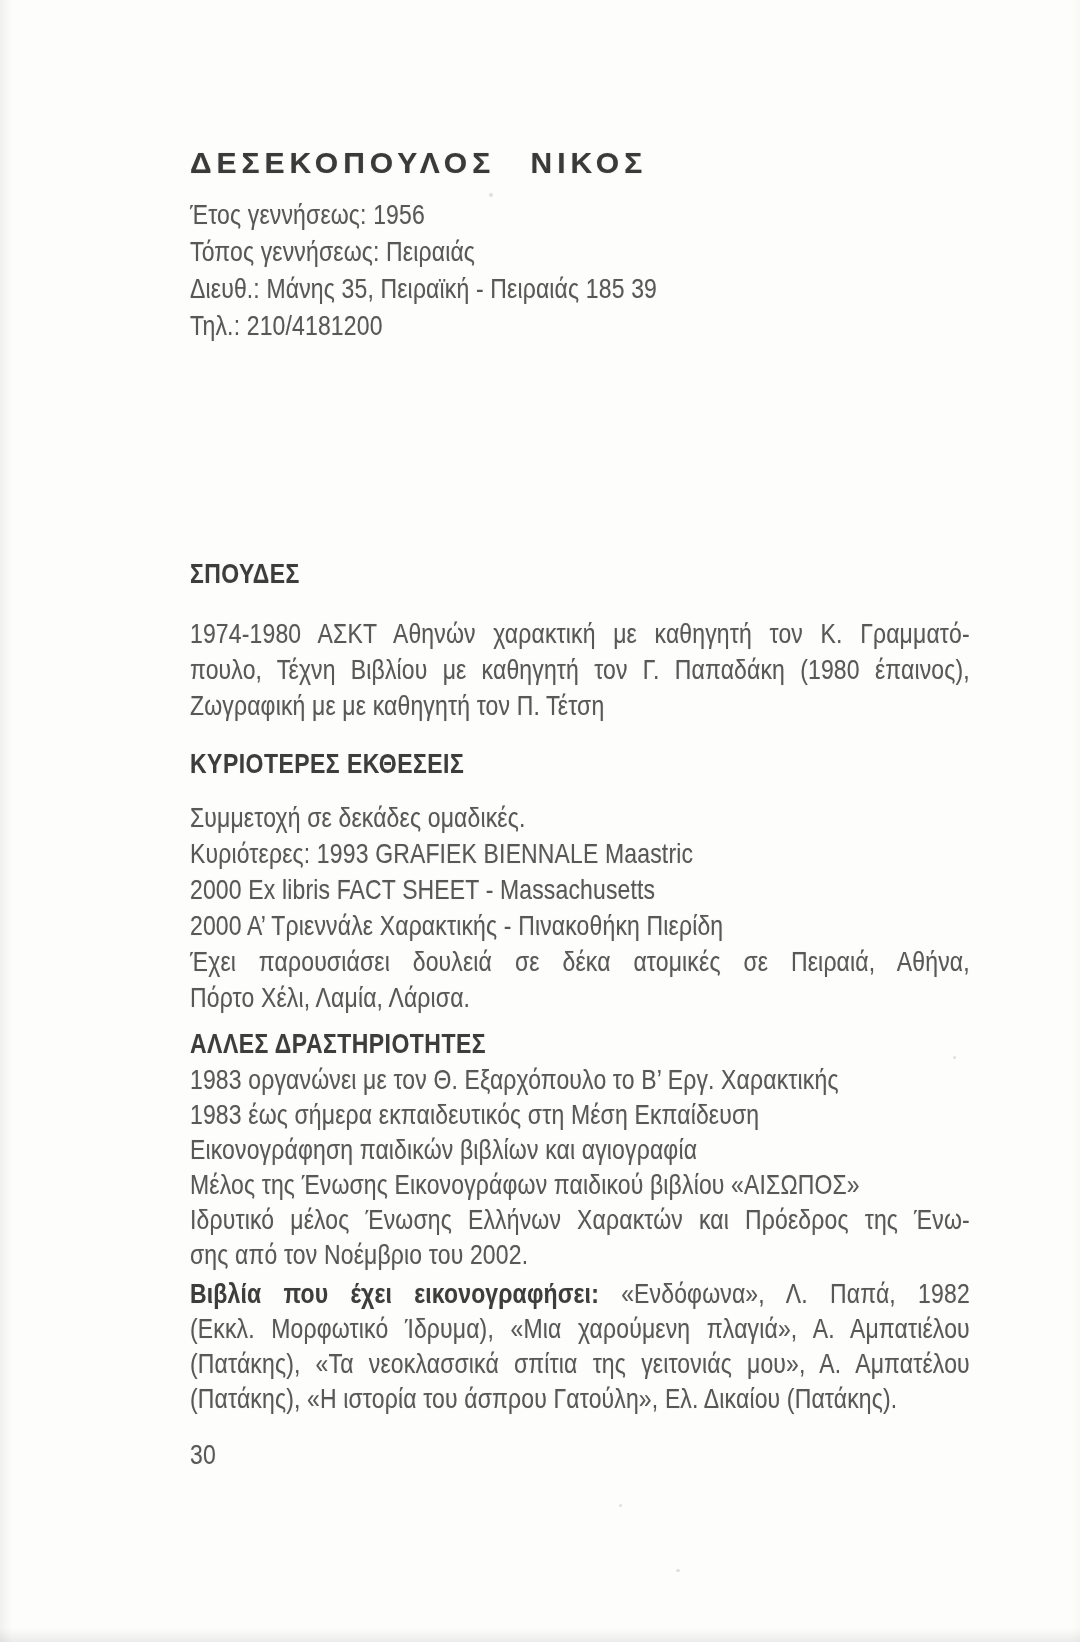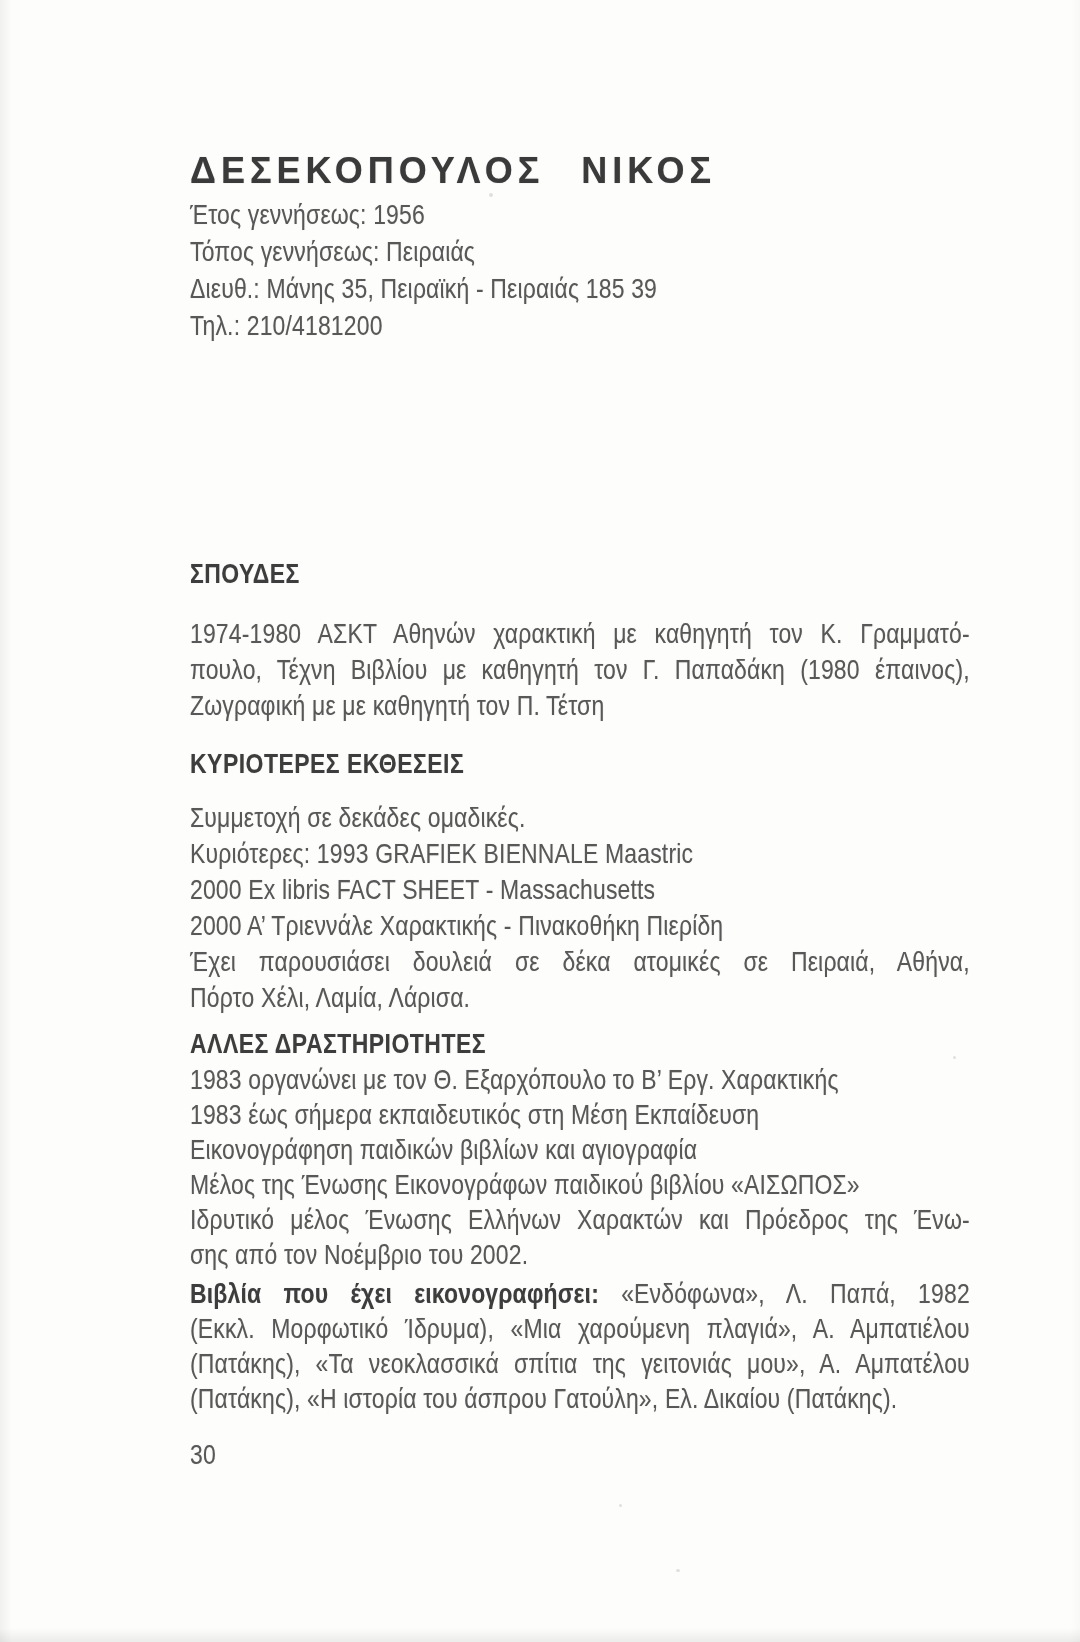--- a/index.html
+++ b/index.html
@@ -40,21 +40,21 @@
   .line { white-space: nowrap; }
   .line.just {
     white-space: normal;
     text-align: justify;
     text-align-last: justify;
   }
   .title {
     position: absolute;
     left: 190px;
     top: 126px;
-    font-size: 36px;
+    font-size: 30px;
     font-weight: bold;
     letter-spacing: 5px;
     word-spacing: 22px;
     color: #3a3a3a;
     white-space: nowrap;
     text-shadow: 0 0 1px rgba(70,70,70,0.4);
   }
   .heading {
     font-weight: bold;
     font-size: 28px;

